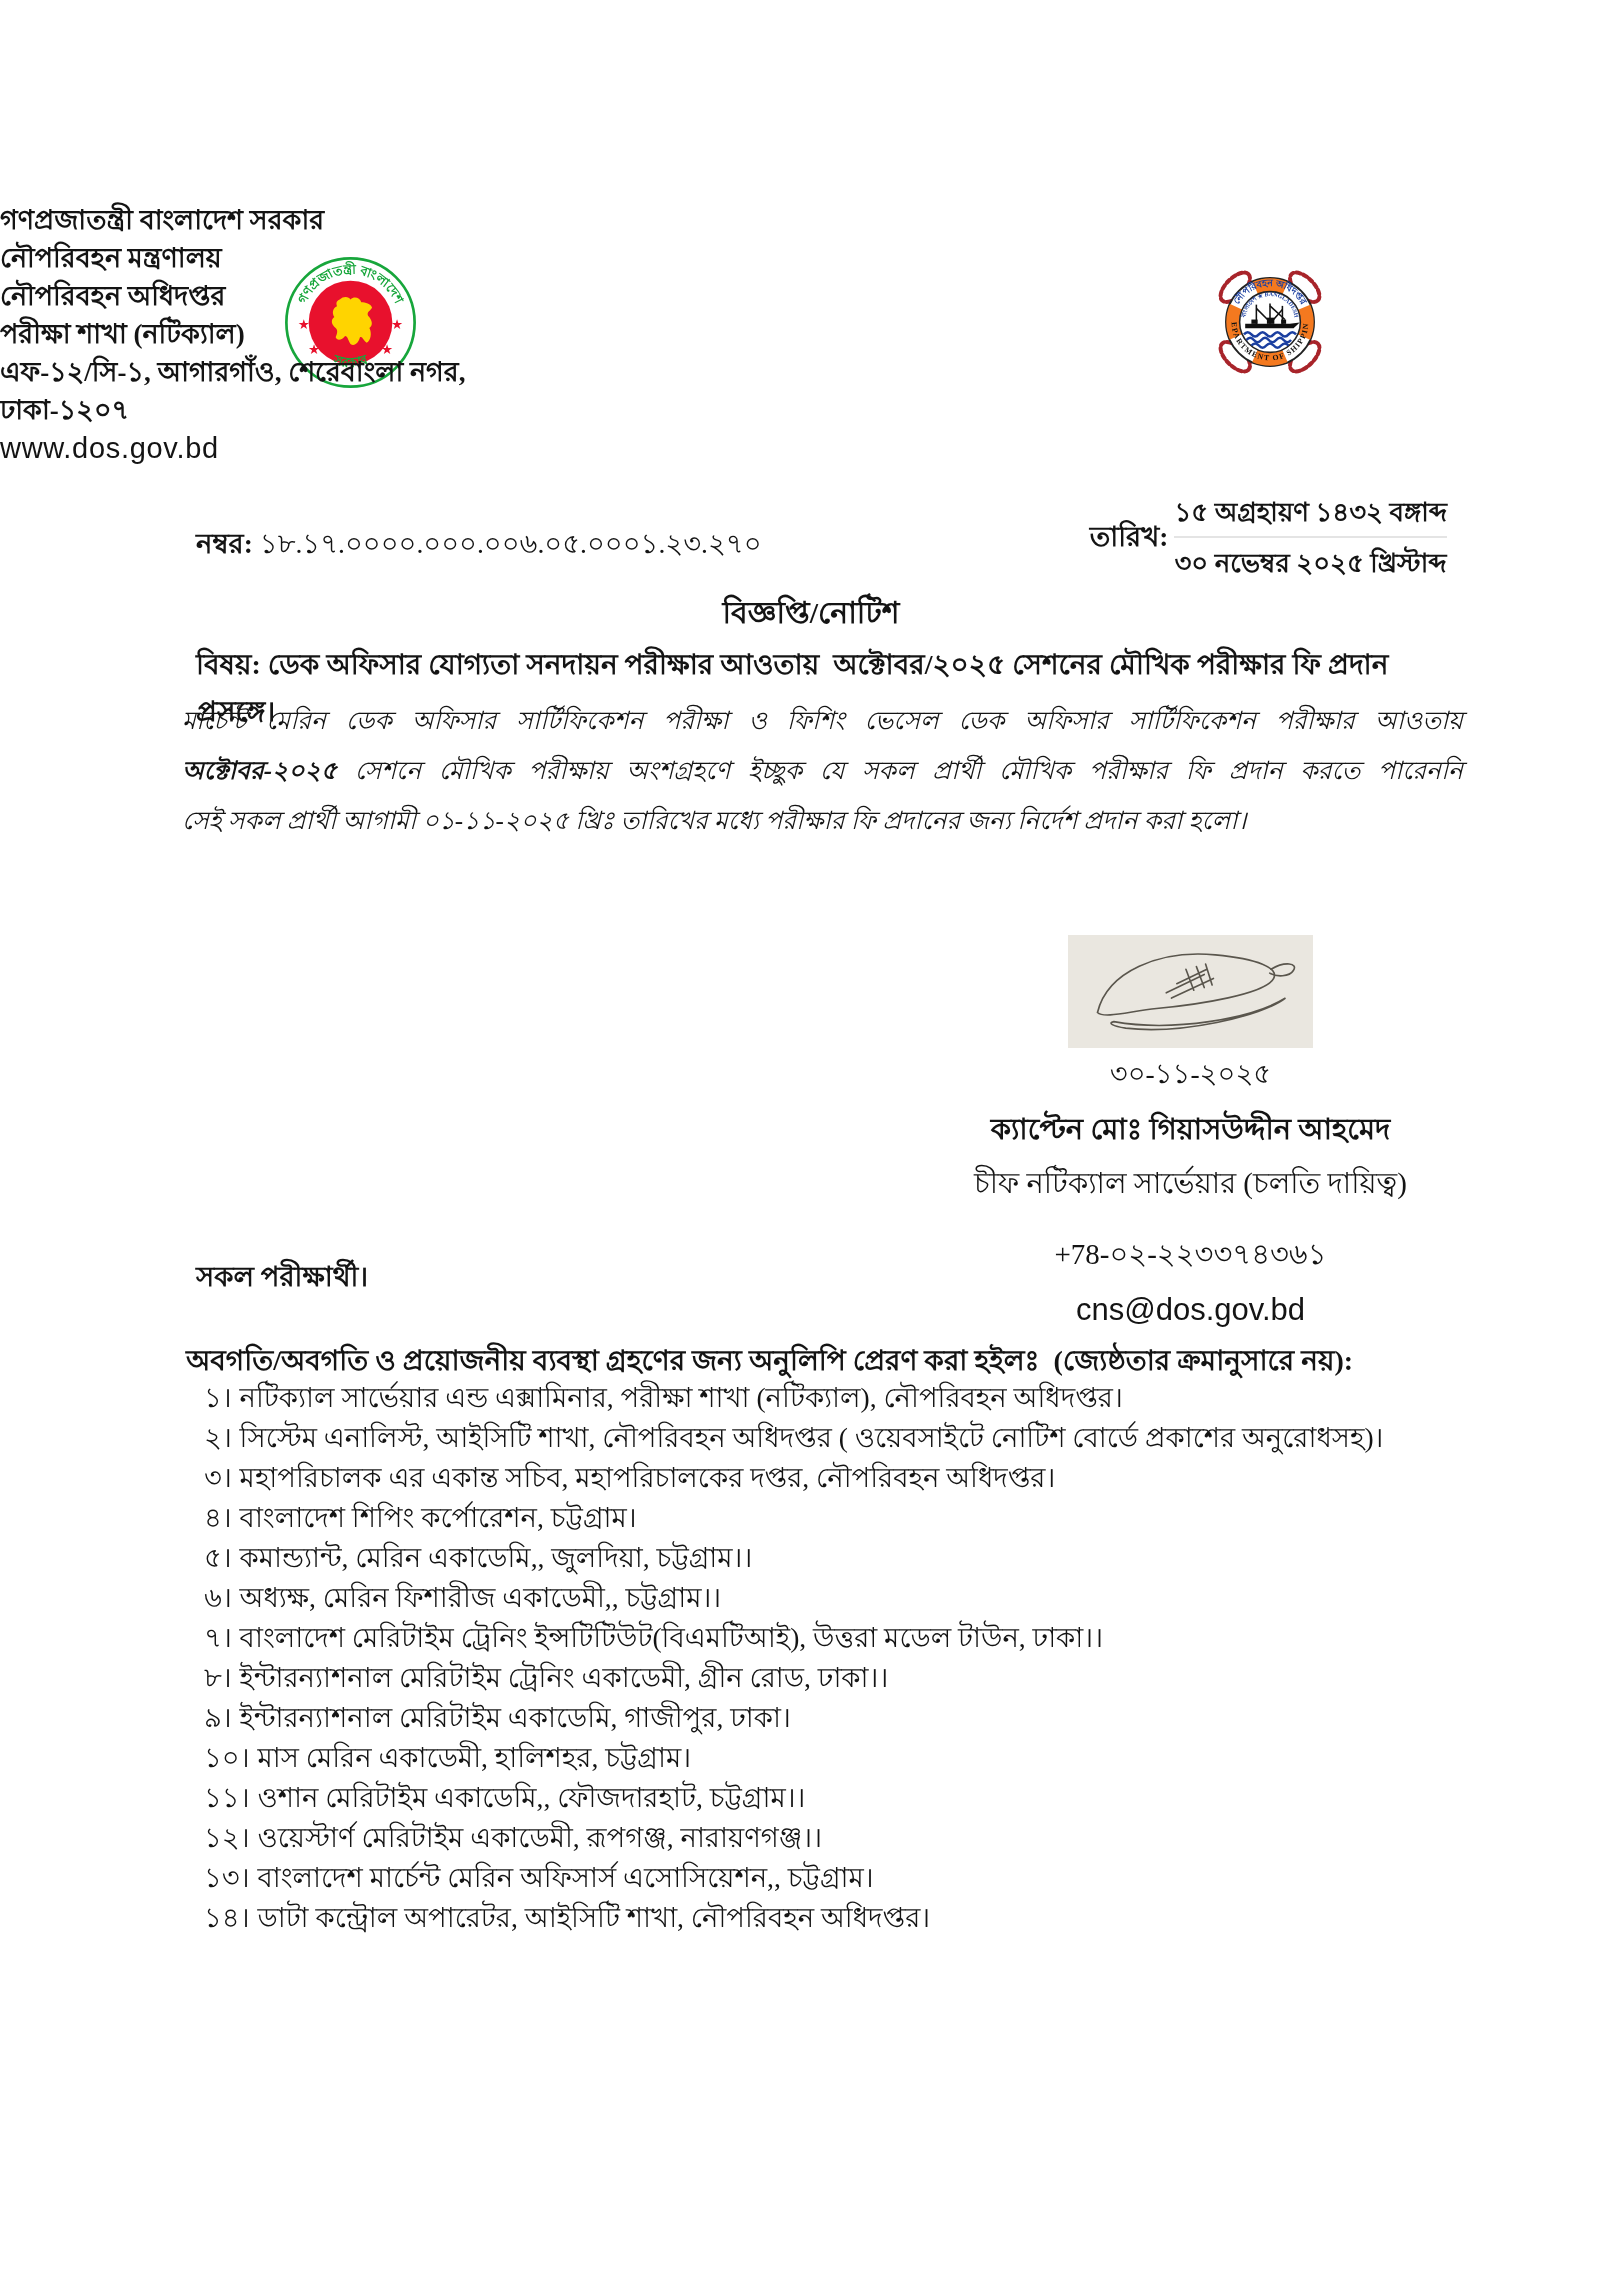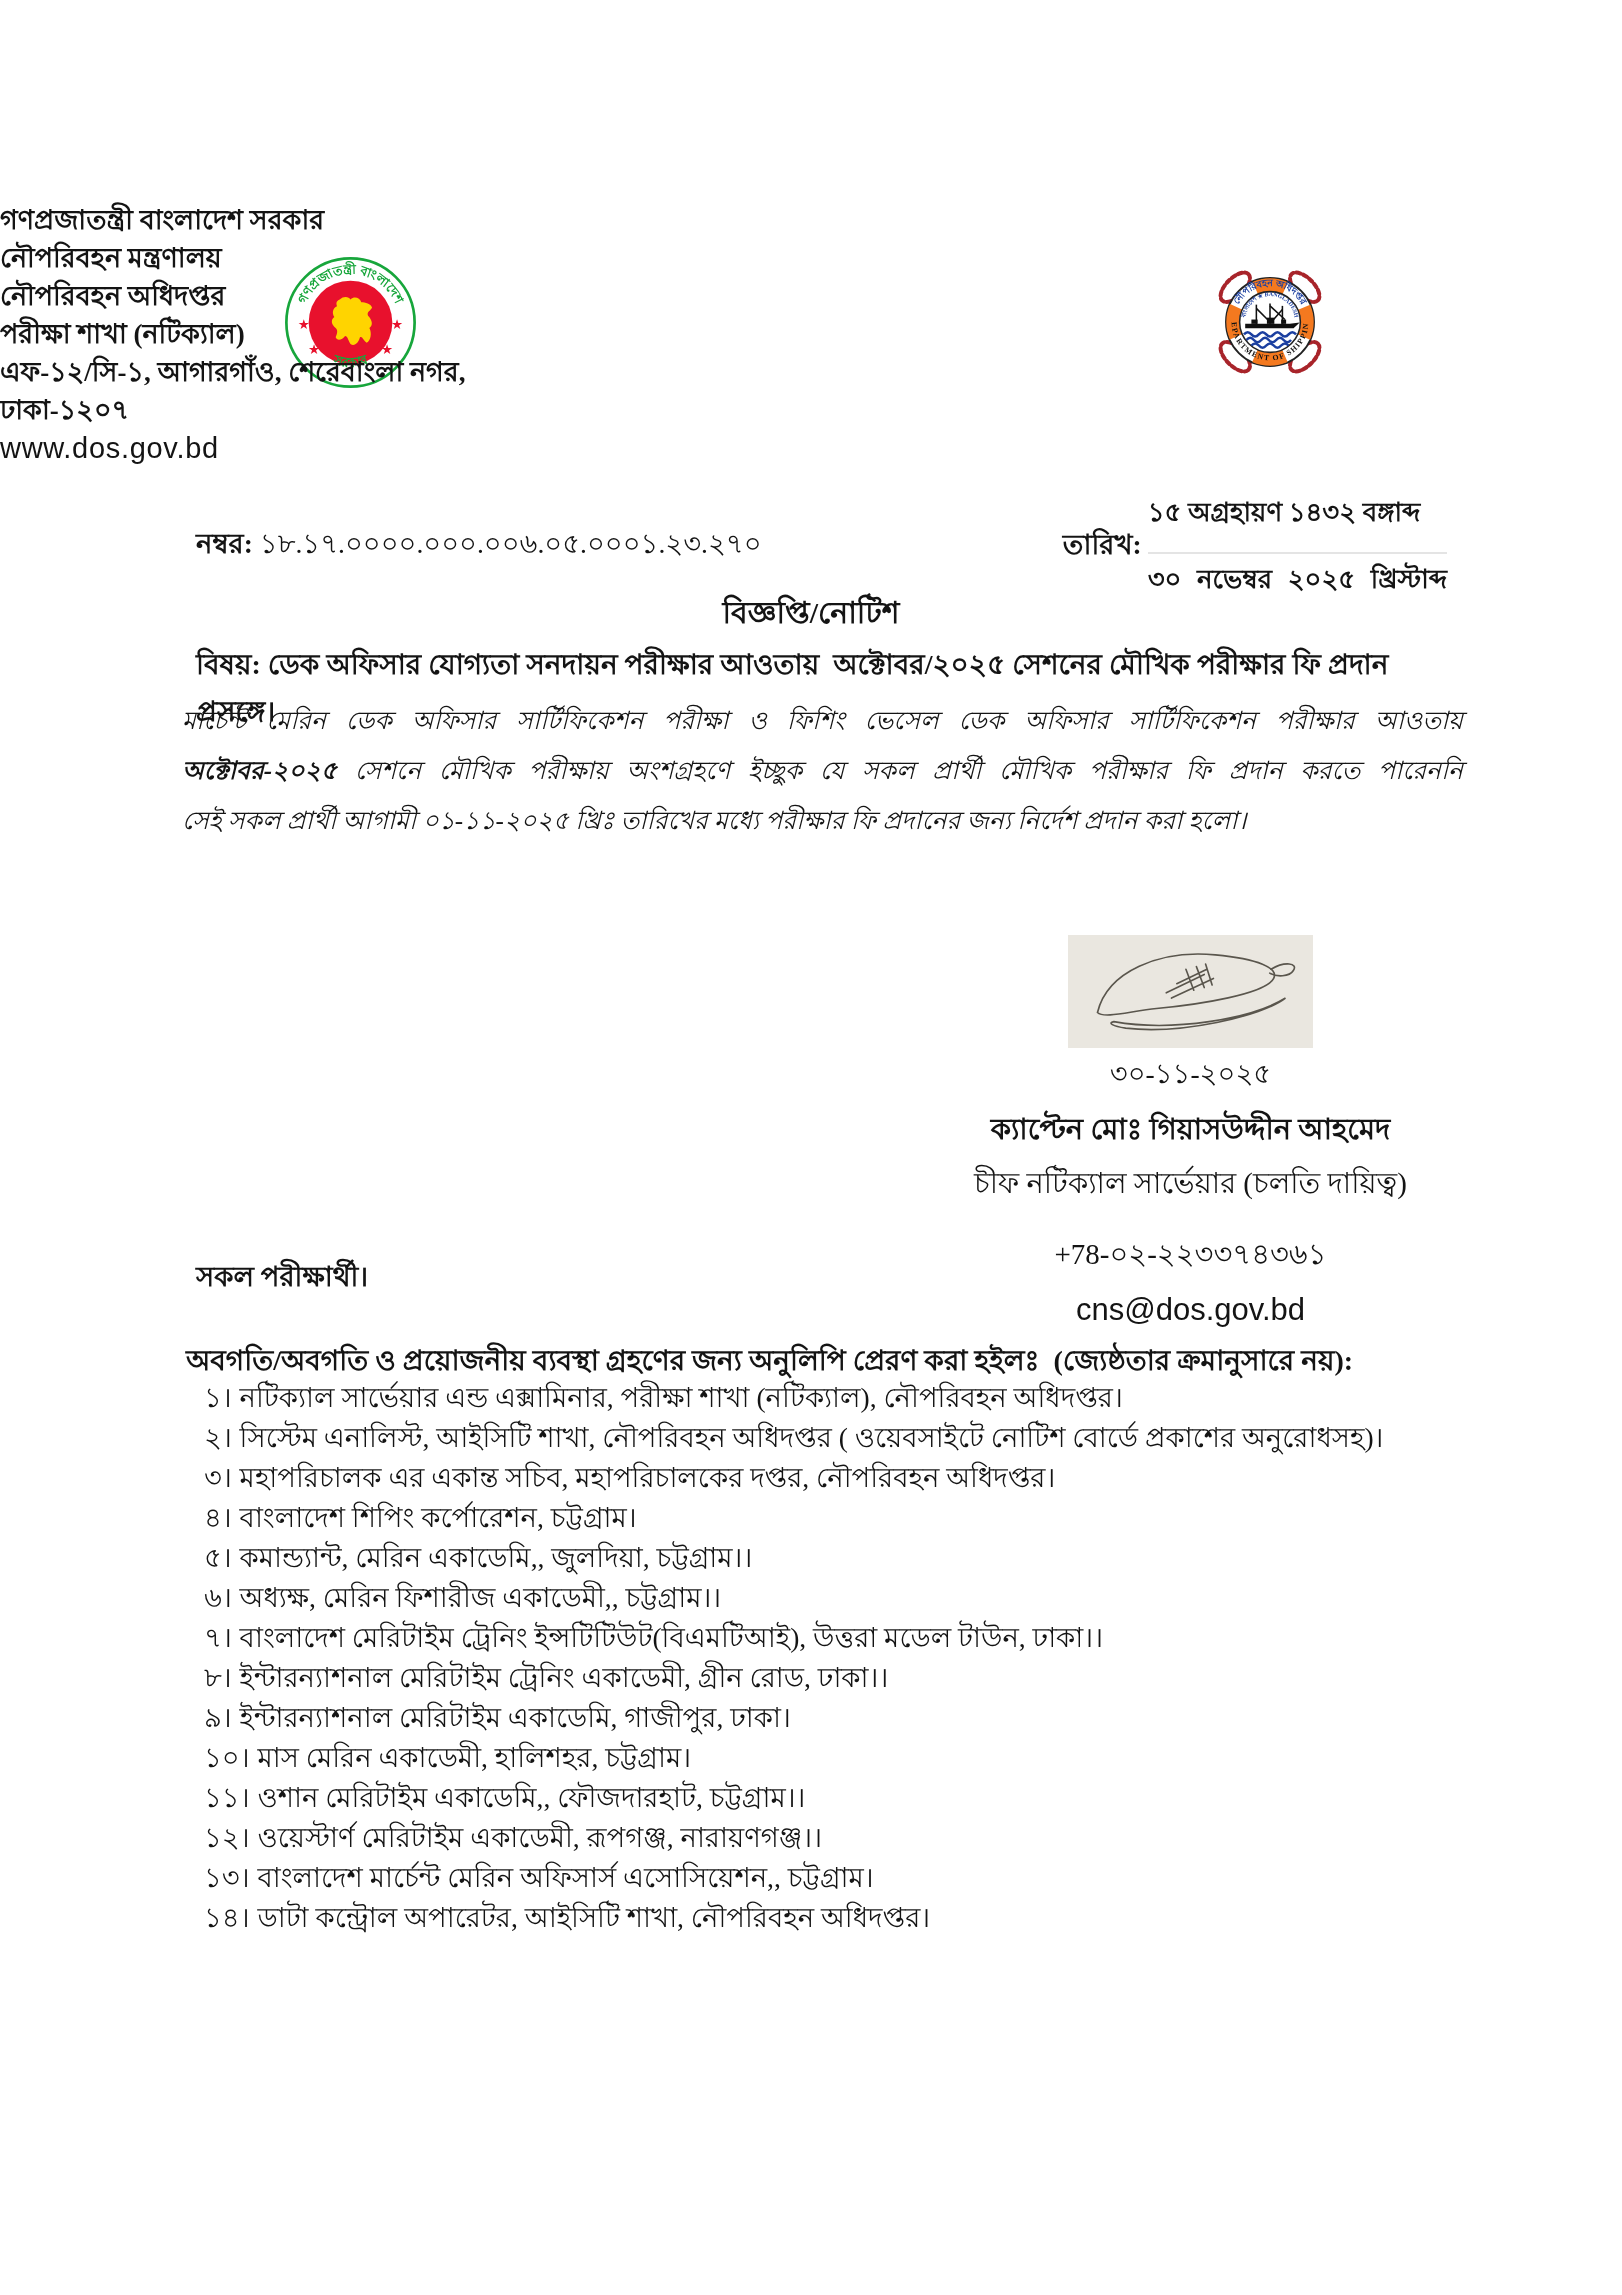--- a/index.html
+++ b/index.html
@@ -14,21 +14,21 @@
   .logo-left{position:absolute;left:283px;top:255px;width:135px;height:135px;}
   .logo-right{position:absolute;left:1208px;top:260px;width:124px;height:124px;}
   .logo-left svg,.logo-right svg,.sig-img svg{width:100%;height:100%;display:block;}
 
   .ref{position:absolute;left:196px;top:523px;font-size:27.5px;white-space:nowrap;}
   .ref .lbl{font-weight:700;}
 
   .dates{position:absolute;top:492px;right:175px;display:flex;align-items:center;gap:6px;font-size:26px;font-weight:600;}
   .dates .lbl{font-weight:700;font-size:27.5px;}
   .dates .stack{text-align:left;}
-  .dates .d1{padding-bottom:16px;border-bottom:2px solid #e4e4e4;}
+  .dates .d1{padding-bottom:0;border-bottom:2px solid #e4e4e4;}
   .dates .d2{padding-top:4.6px;}
 
   .doc-title{position:absolute;top:589px;left:0;width:100%;text-align:center;font-size:30px;font-weight:700;}
 
   .subject{position:absolute;left:196px;top:643px;width:1269px;font-size:28px;font-weight:700;white-space:pre-wrap;}
 
   .bodytext{position:absolute;left:182px;top:696px;width:1281px;font-size:25px;line-height:50px;font-style:italic;}
   .jline{text-align:justify;text-align-last:justify;}
   .bold{font-weight:700;}
 
@@ -138,21 +138,21 @@
 
   <div class="ref bn">
     <span class="lbl">নম্বর:</span>
     <span>১৮.১৭.০০০০.০০০.০০৬.০৫.০০০১.২৩.২৭০</span>
   </div>
 
   <div class="dates bn">
     <span class="lbl">তারিখ:</span>
     <span class="stack">
       <span class="d1" style="display:block;">১৫ অগ্রহায়ণ ১৪৩২ বঙ্গাব্দ</span>
-      <span class="d2" style="display:block;font-family:Liberation Mono, monospace;">৩০ নভেম্বর ২০২৫ খ্রিস্টাব্দ</span>
+      <span class="d2" style="display:block;">৩০ নভেম্বর ২০২৫ খ্রিস্টাব্দ</span>
     </span>
   </div>
 
   <div class="doc-title bn">বিজ্ঞপ্তি/নোটিশ</div>
 
   <div class="subject bn"><span>বিষয়:</span><span> </span><span>ডেক অফিসার যোগ্যতা সনদায়ন পরীক্ষার আওতায়  অক্টোবর/২০২৫ সেশনের মৌখিক পরীক্ষার ফি প্রদান  প্রসঙ্গে।</span></div>
 
   <div class="bodytext bn">
     <div class="jline">মার্চেন্ট মেরিন ডেক অফিসার সার্টিফিকেশন পরীক্ষা ও ফিশিং ভেসেল ডেক অফিসার সার্টিফিকেশন পরীক্ষার আওতায়</div>
     <div class="jline"><span class="bold">অক্টোবর-২০২৫</span><span> সেশনে মৌখিক পরীক্ষায় অংশগ্রহণে ইচ্ছুক যে সকল প্রার্থী মৌখিক পরীক্ষার ফি প্রদান করতে পারেননি</span></div>

